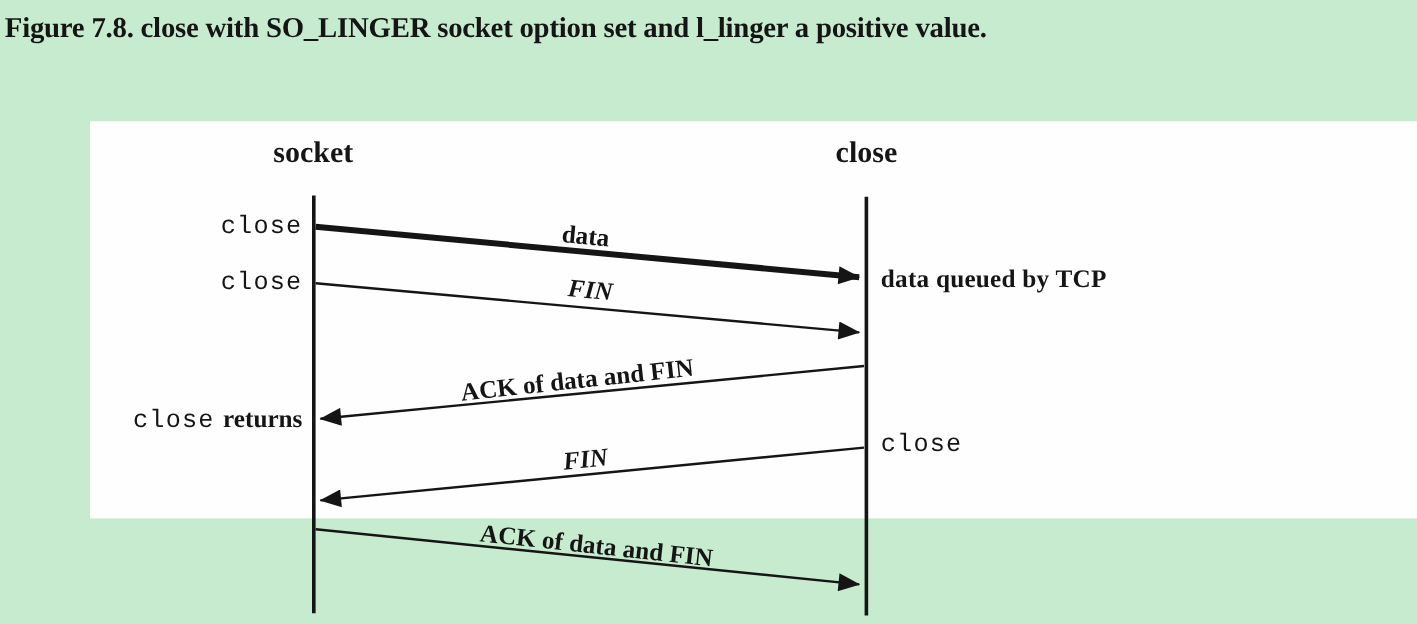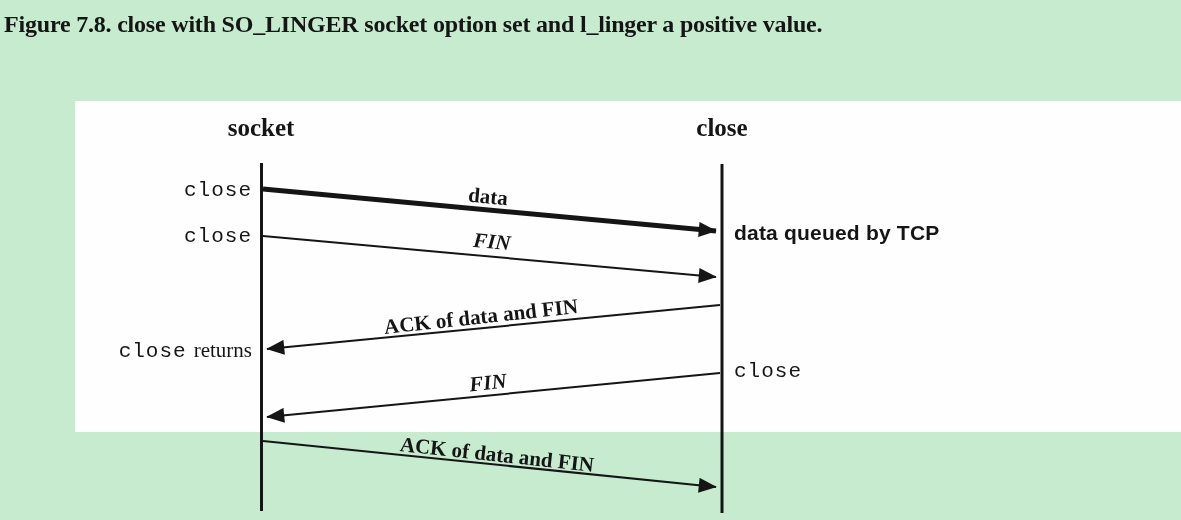--- a/index.html
+++ b/index.html
@@ -43,32 +43,32 @@
   .lbl.left-align{transform:translate(0,-50%);}
   .lifeline-header{
     font:bold 25px "Liberation Serif", serif;
   }
   .mono{
     font-family:"Liberation Mono", monospace;
     font-size:21px;
     letter-spacing:1px;
   }
   .serif-note{
-    font-family:Liberation Sans, sans-serif;
+    font-family:Liberation Serif, serif;
     font-size:21px;
     font-weight:600;
     letter-spacing:0.2px;
   }
   .seg{
     font:bold 21px "Liberation Serif", serif;
   }
   .seg.italic{font-style:italic;}
   .mixed .serif-part{
     font-family:"Liberation Serif", serif;
-    font-size:21px;font-weight:400;letter-spacing:0;
+    font-size:21px;font-weight:700;letter-spacing:0;
     margin-left:7px;
   }
 </style>
 </head>
 <body>
 
 <div class="page">
 
   <div class="figure-title">Figure 7.8. close with SO_LINGER socket option set and l_linger a positive value.</div>
 

